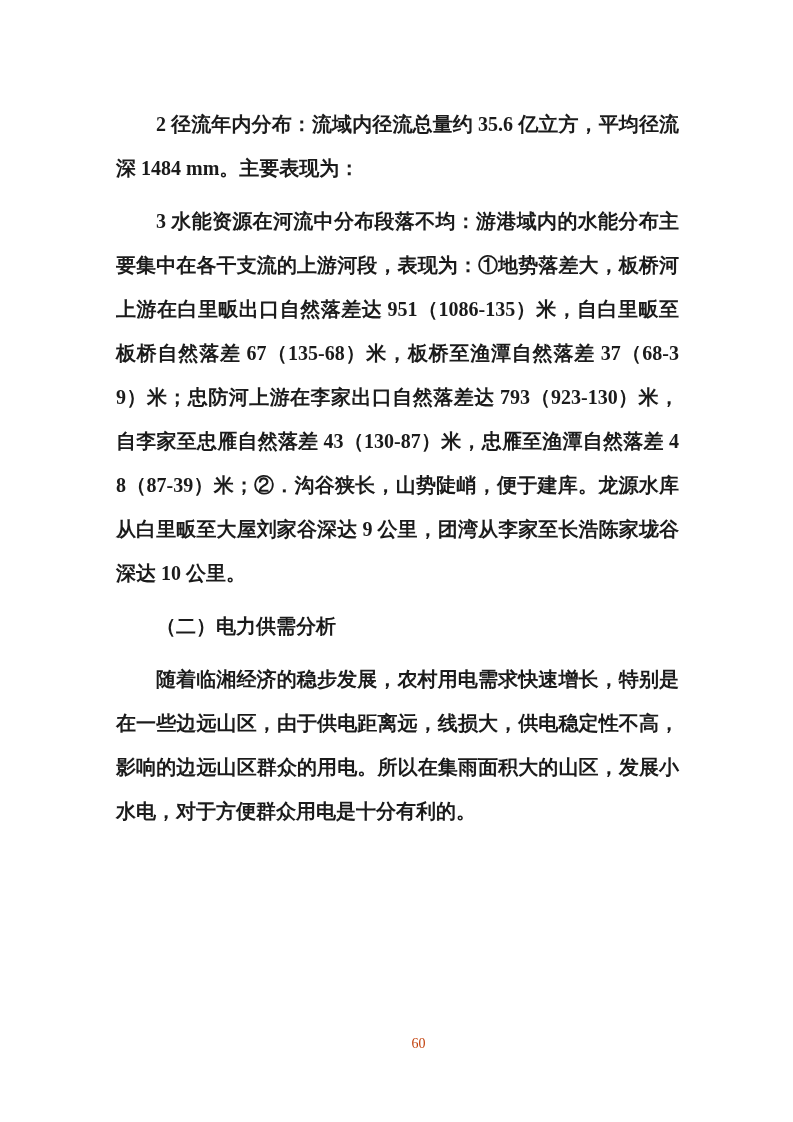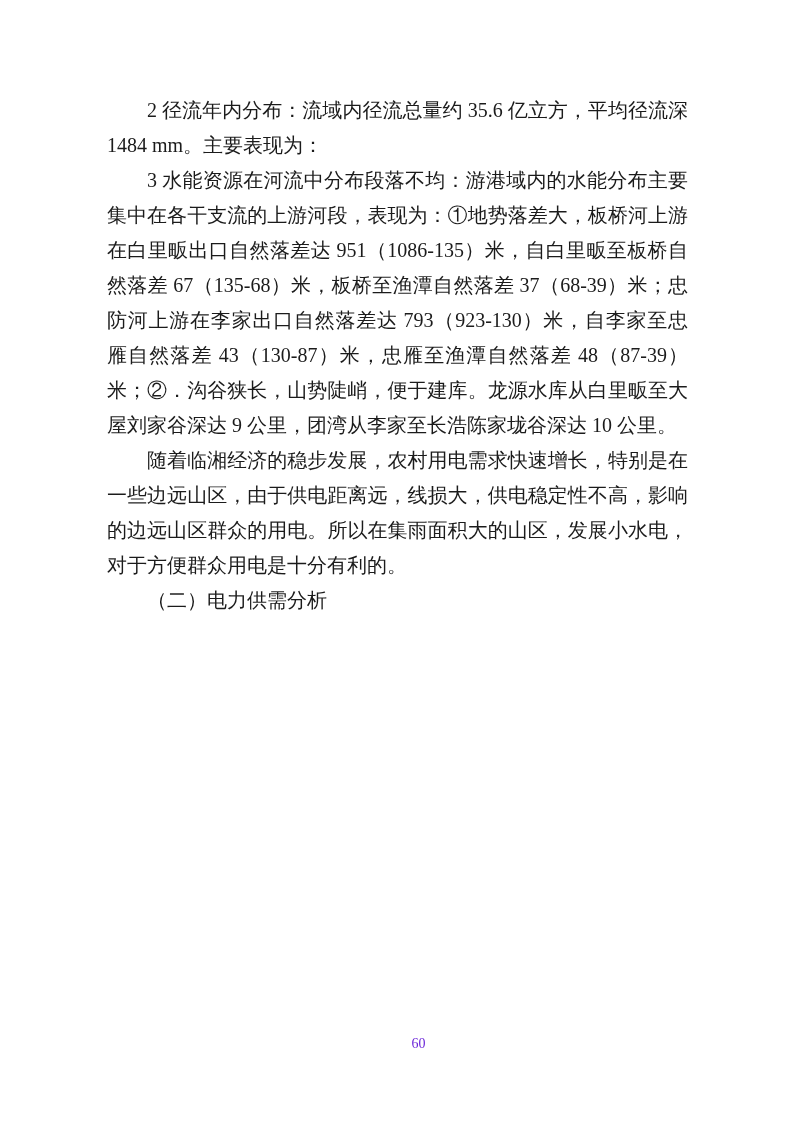--- a/index.html
+++ b/index.html
@@ -16,46 +16,47 @@
     font-family: "Liberation Serif", "DejaVu Serif", serif;
     color: #1b1b1b;
   }
   .content {
     position: absolute;
     left: 107px;
     top: 93px;
     width: 581px;
   }
   .content p {
-    margin: 0;
+    margin: 9px;
     padding: 0;
     font-size: 20px;
-    line-height: 35px;
+    line-height: 44px;
     text-indent: 2em;
     text-align: justify;
     text-align-last: left;
     word-break: break-all;
     color: #1b1b1b;
+    font-weight: bold;
   }
   .page-footer {
     position: absolute;
     left: 0;
     right: 0;
     top: 1036px;
     text-align: center;
     font-size: 14px;
-    color: #6d28d9;
+    color: #c2410c;
     font-family: "Liberation Serif", "DejaVu Serif", serif;
     margin-left: 44px;
   }
 </style>
 </head>
 <body>
 
 <div class="page">
   <div class="content">
     <p>2 径流年内分布：流域内径流总量约 35.6 亿立方，平均径流深 1484 mm。主要表现为：</p>
     <p>3 水能资源在河流中分布段落不均：游港域内的水能分布主要集中在各干支流的上游河段，表现为：①地势落差大，板桥河上游在白里畈出口自然落差达 951（1086-135）米，自白里畈至板桥自然落差 67（135-68）米，板桥至渔潭自然落差 37（68-39）米；忠防河上游在李家出口自然落差达 793（923-130）米，自李家至忠雁自然落差 43（130-87）米，忠雁至渔潭自然落差 48（87-39）米；②．沟谷狭长，山势陡峭，便于建库。龙源水库从白里畈至大屋刘家谷深达 9 公里，团湾从李家至长浩陈家垅谷深达 10 公里。</p>
+    <p>（二）电力供需分析</p>
     <p>随着临湘经济的稳步发展，农村用电需求快速增长，特别是在一些边远山区，由于供电距离远，线损大，供电稳定性不高，影响的边远山区群众的用电。所以在集雨面积大的山区，发展小水电，对于方便群众用电是十分有利的。</p>
-    <p>（二）电力供需分析</p>
   </div>
   <div class="page-footer">60</div>
 </div>
 
 </body></html>

